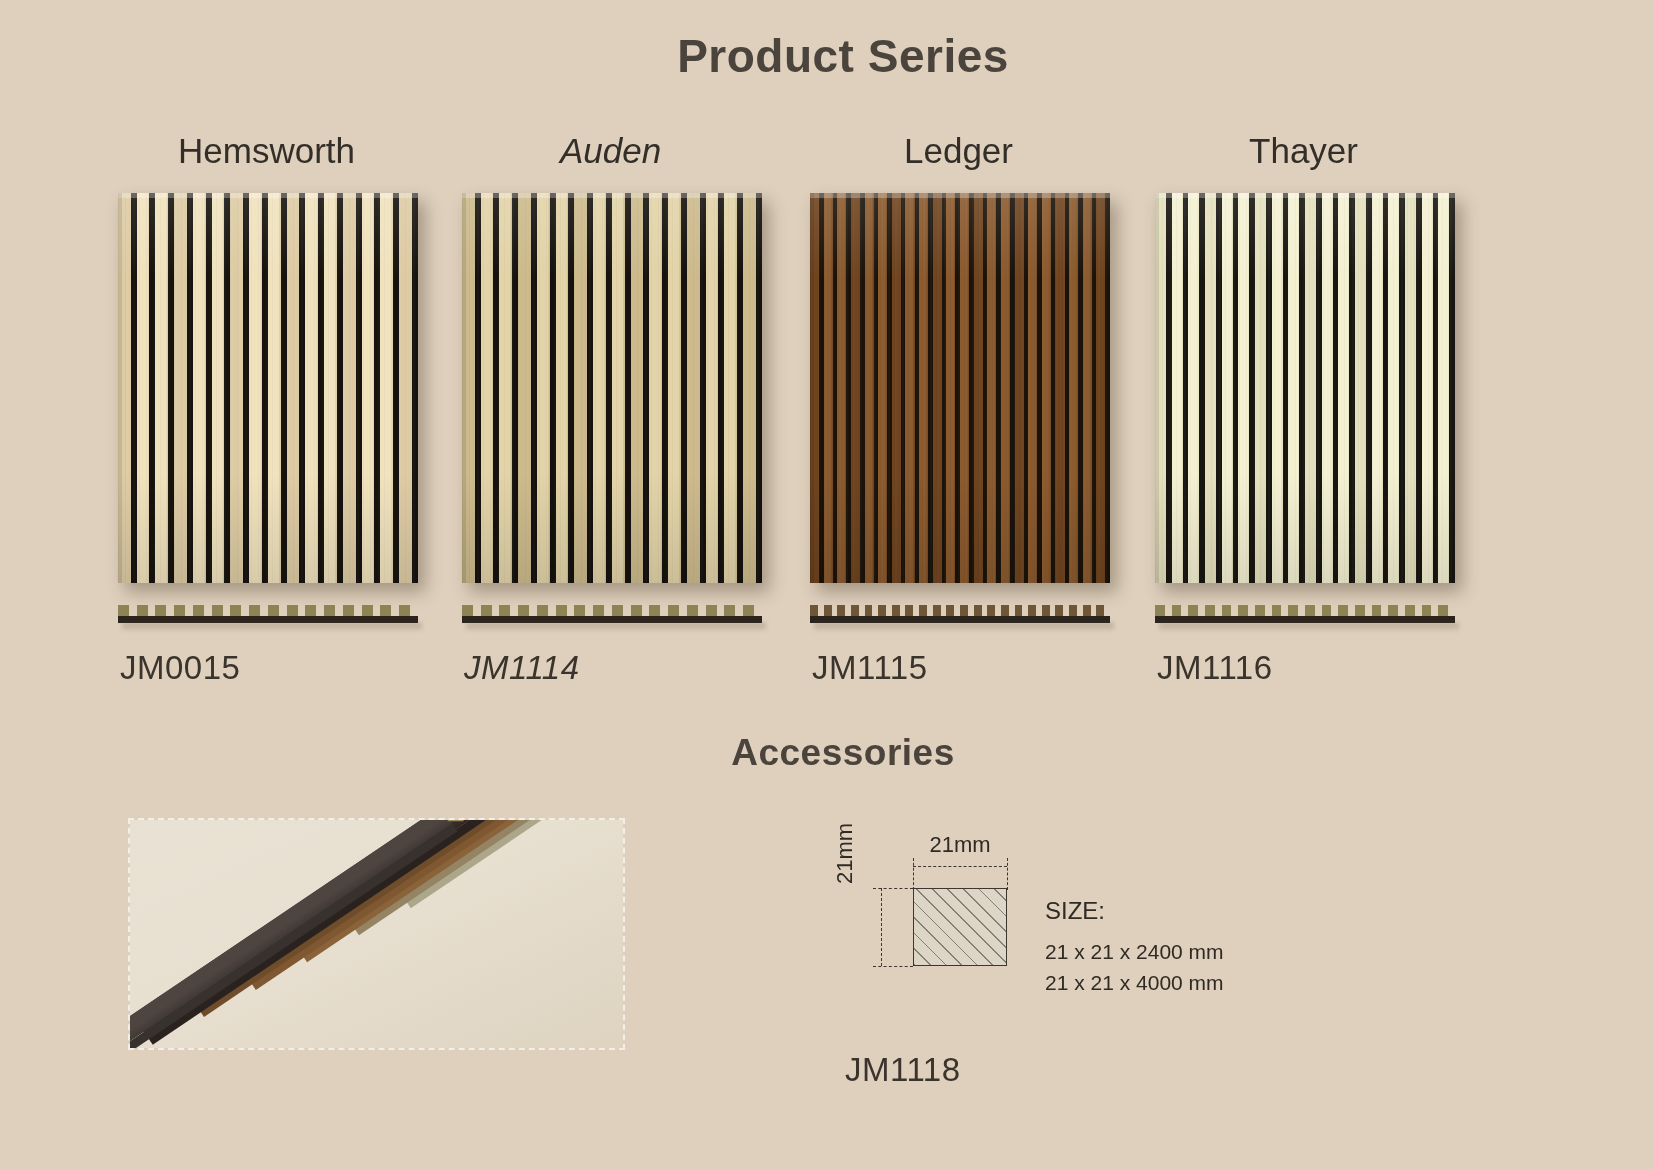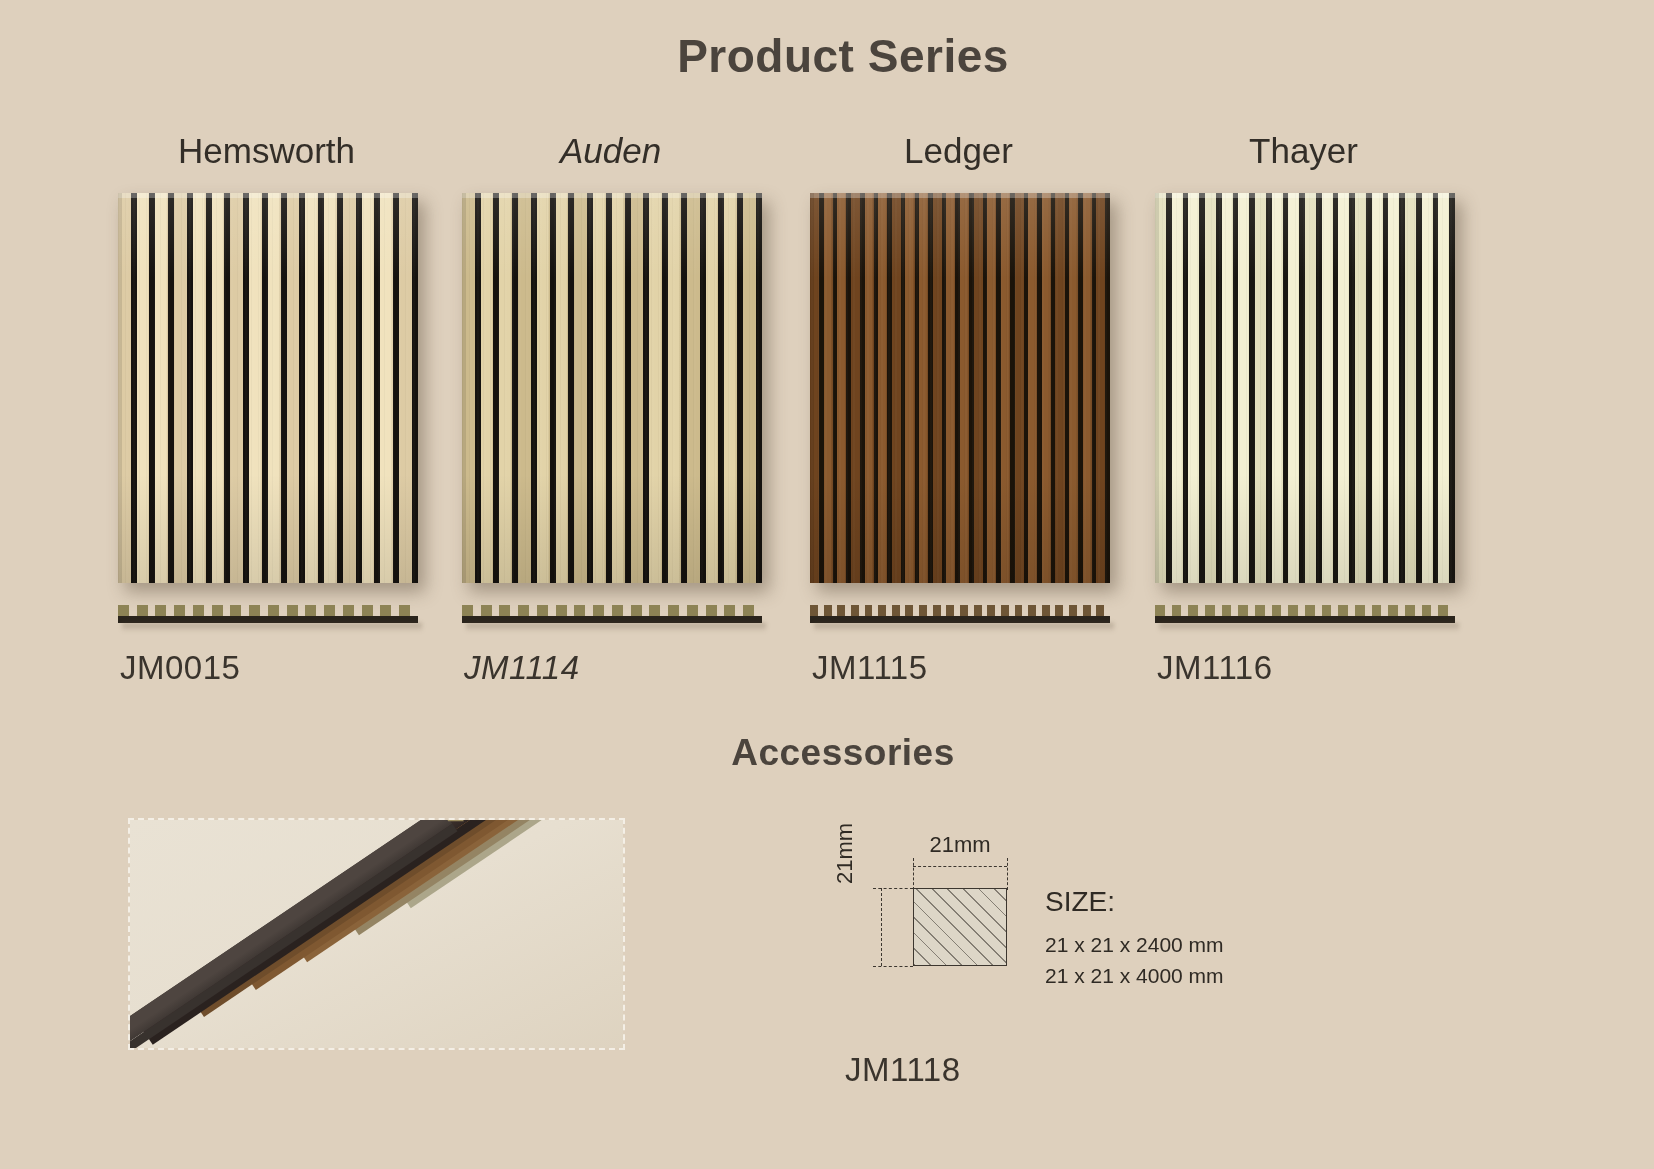--- a/index.html
+++ b/index.html
@@ -136,21 +136,21 @@
   .dash-h {
     position: absolute; height: 0;
     border-top: 1.5px dashed #3c362f;
   }
   .dash-v {
     position: absolute; width: 0;
     border-left: 1.5px dashed #3c362f;
   }
 
   #size-text { position: absolute; left: 205px; top: 60px; color: #2f2a24; }
-  #size-text .lbl { font-size: 28px; margin-bottom: 11px; }
+  #size-text .lbl { font-size: 24px; margin-bottom: 11px; margin-top: 11px; }
   #size-text .row { font-size: 21px; line-height: 31px; }
 
   #acc-code {
     position: absolute; left: 845px; top: 245px;
     font-size: 33px; color: #3a342d; letter-spacing: .5px;
   }
 </style>
 </head>
 <body style="background: rgb(222, 208, 189);">
 

